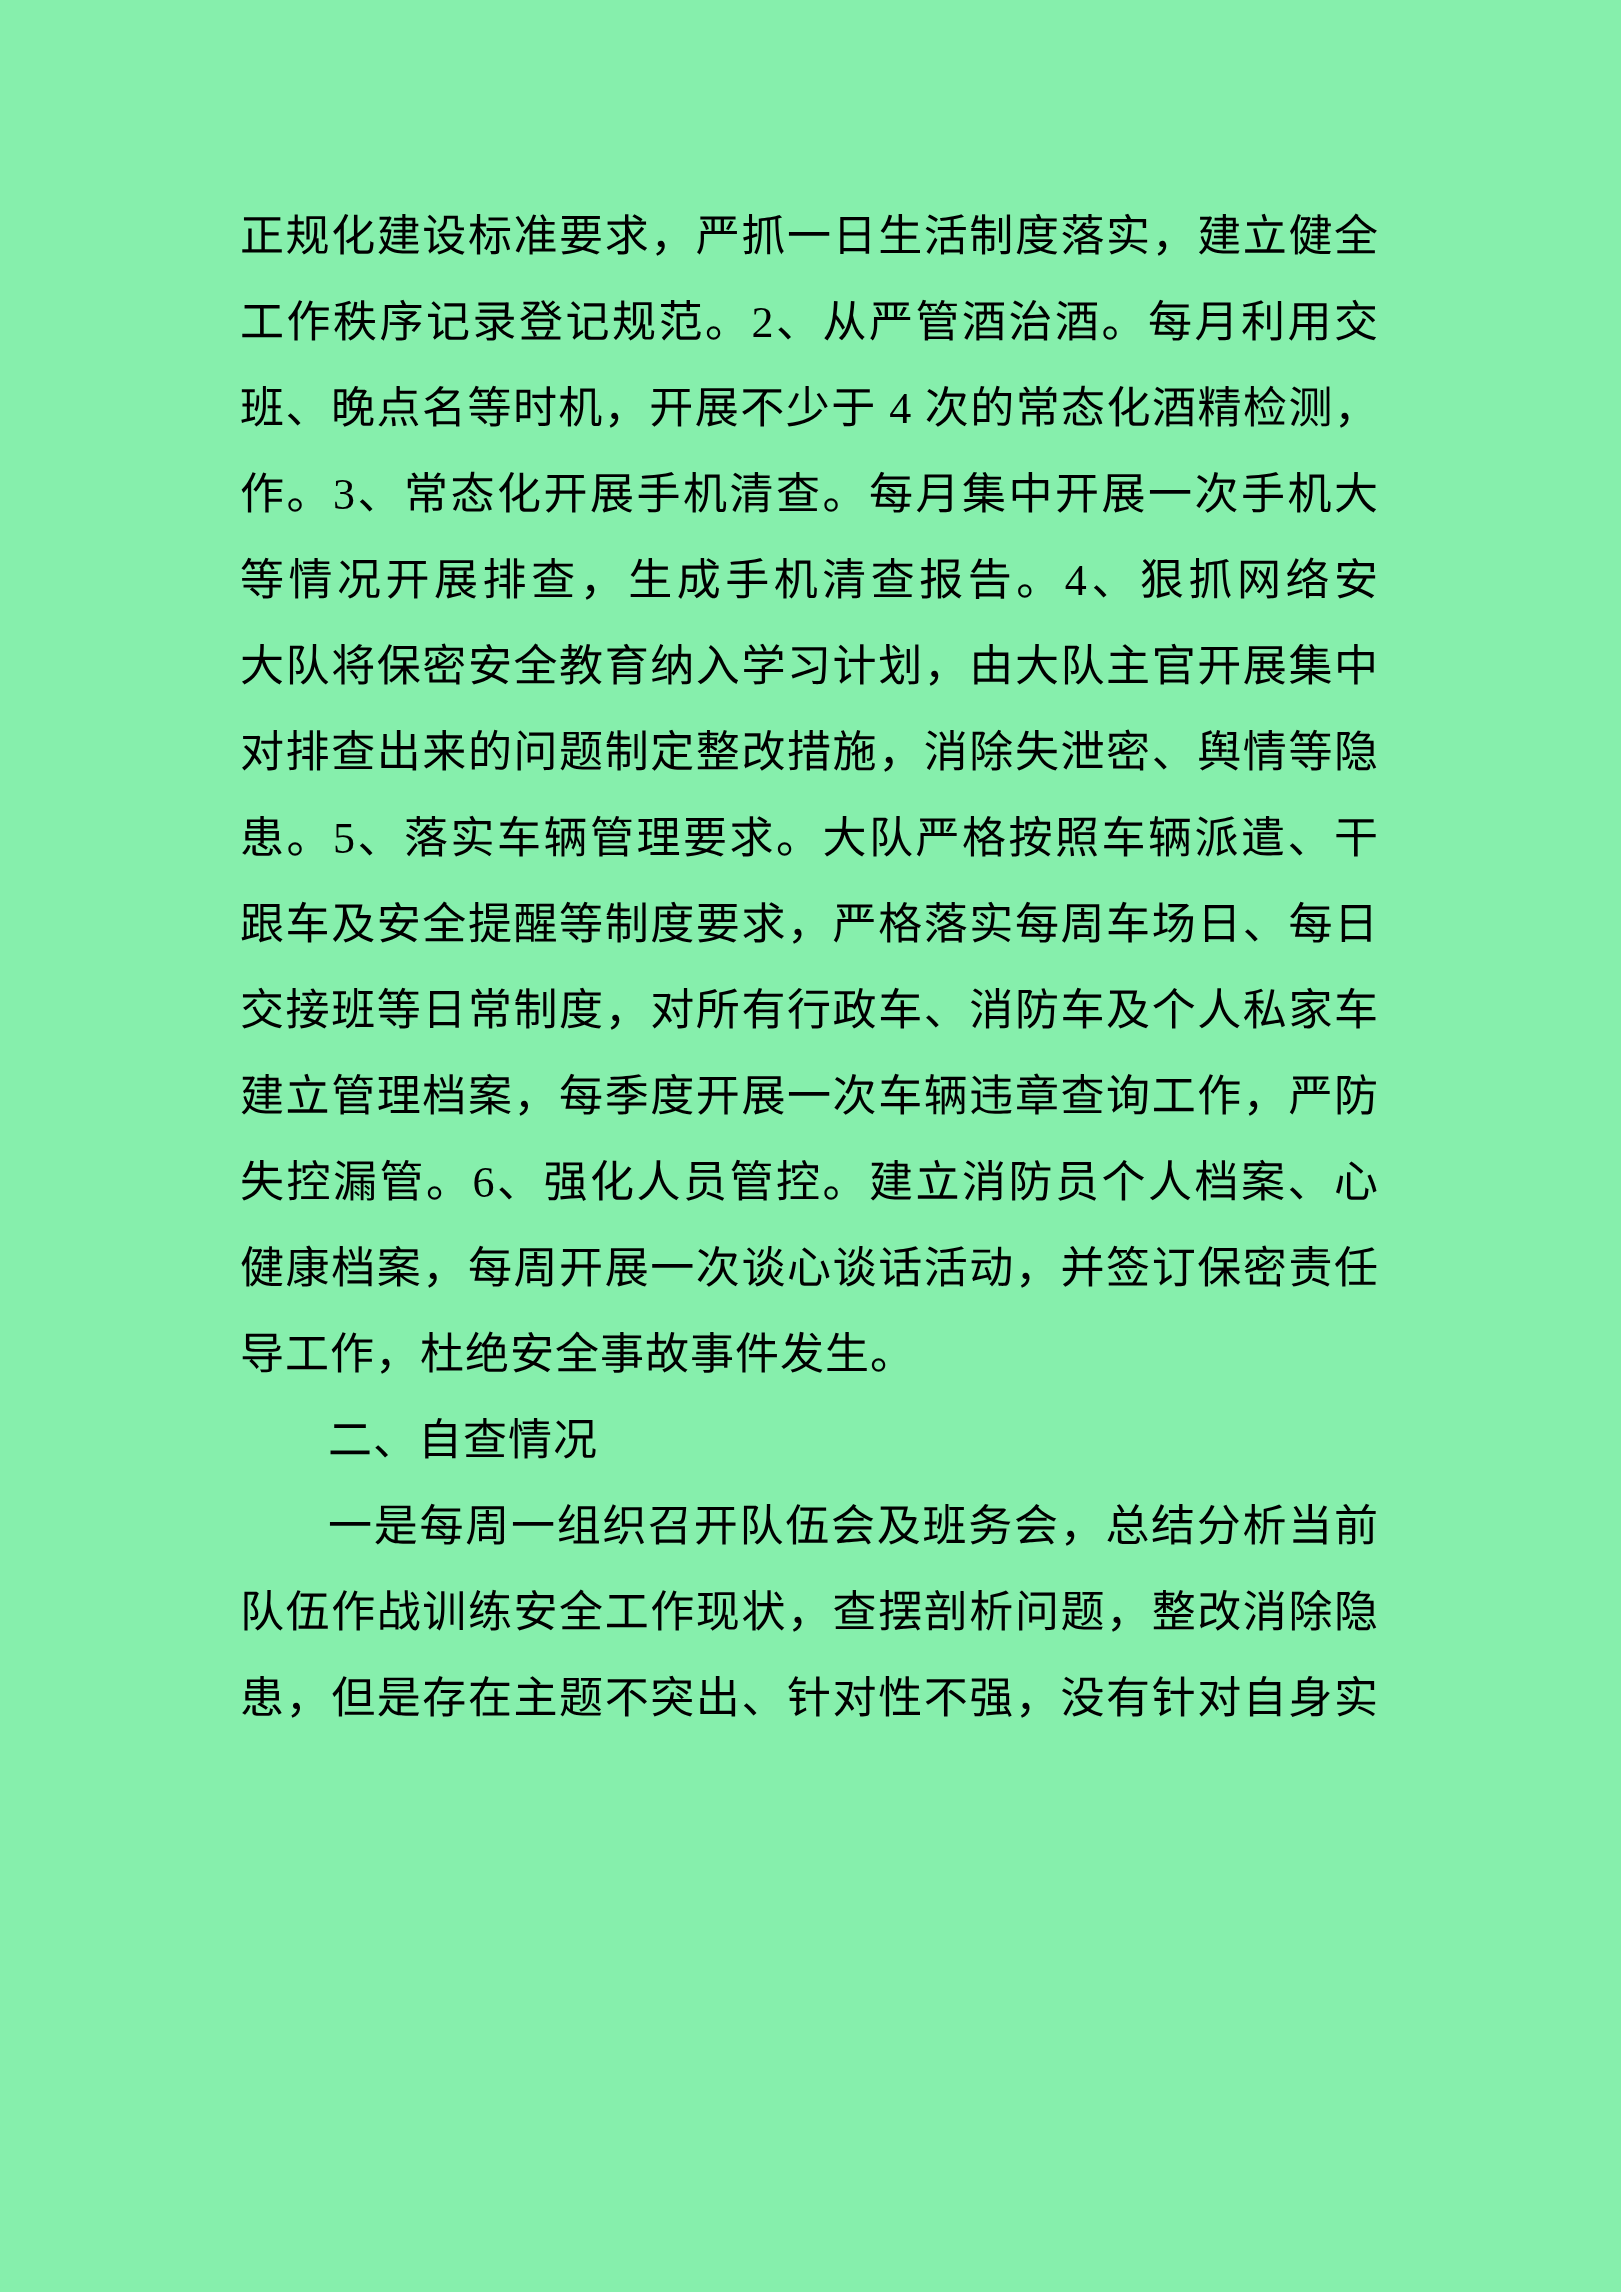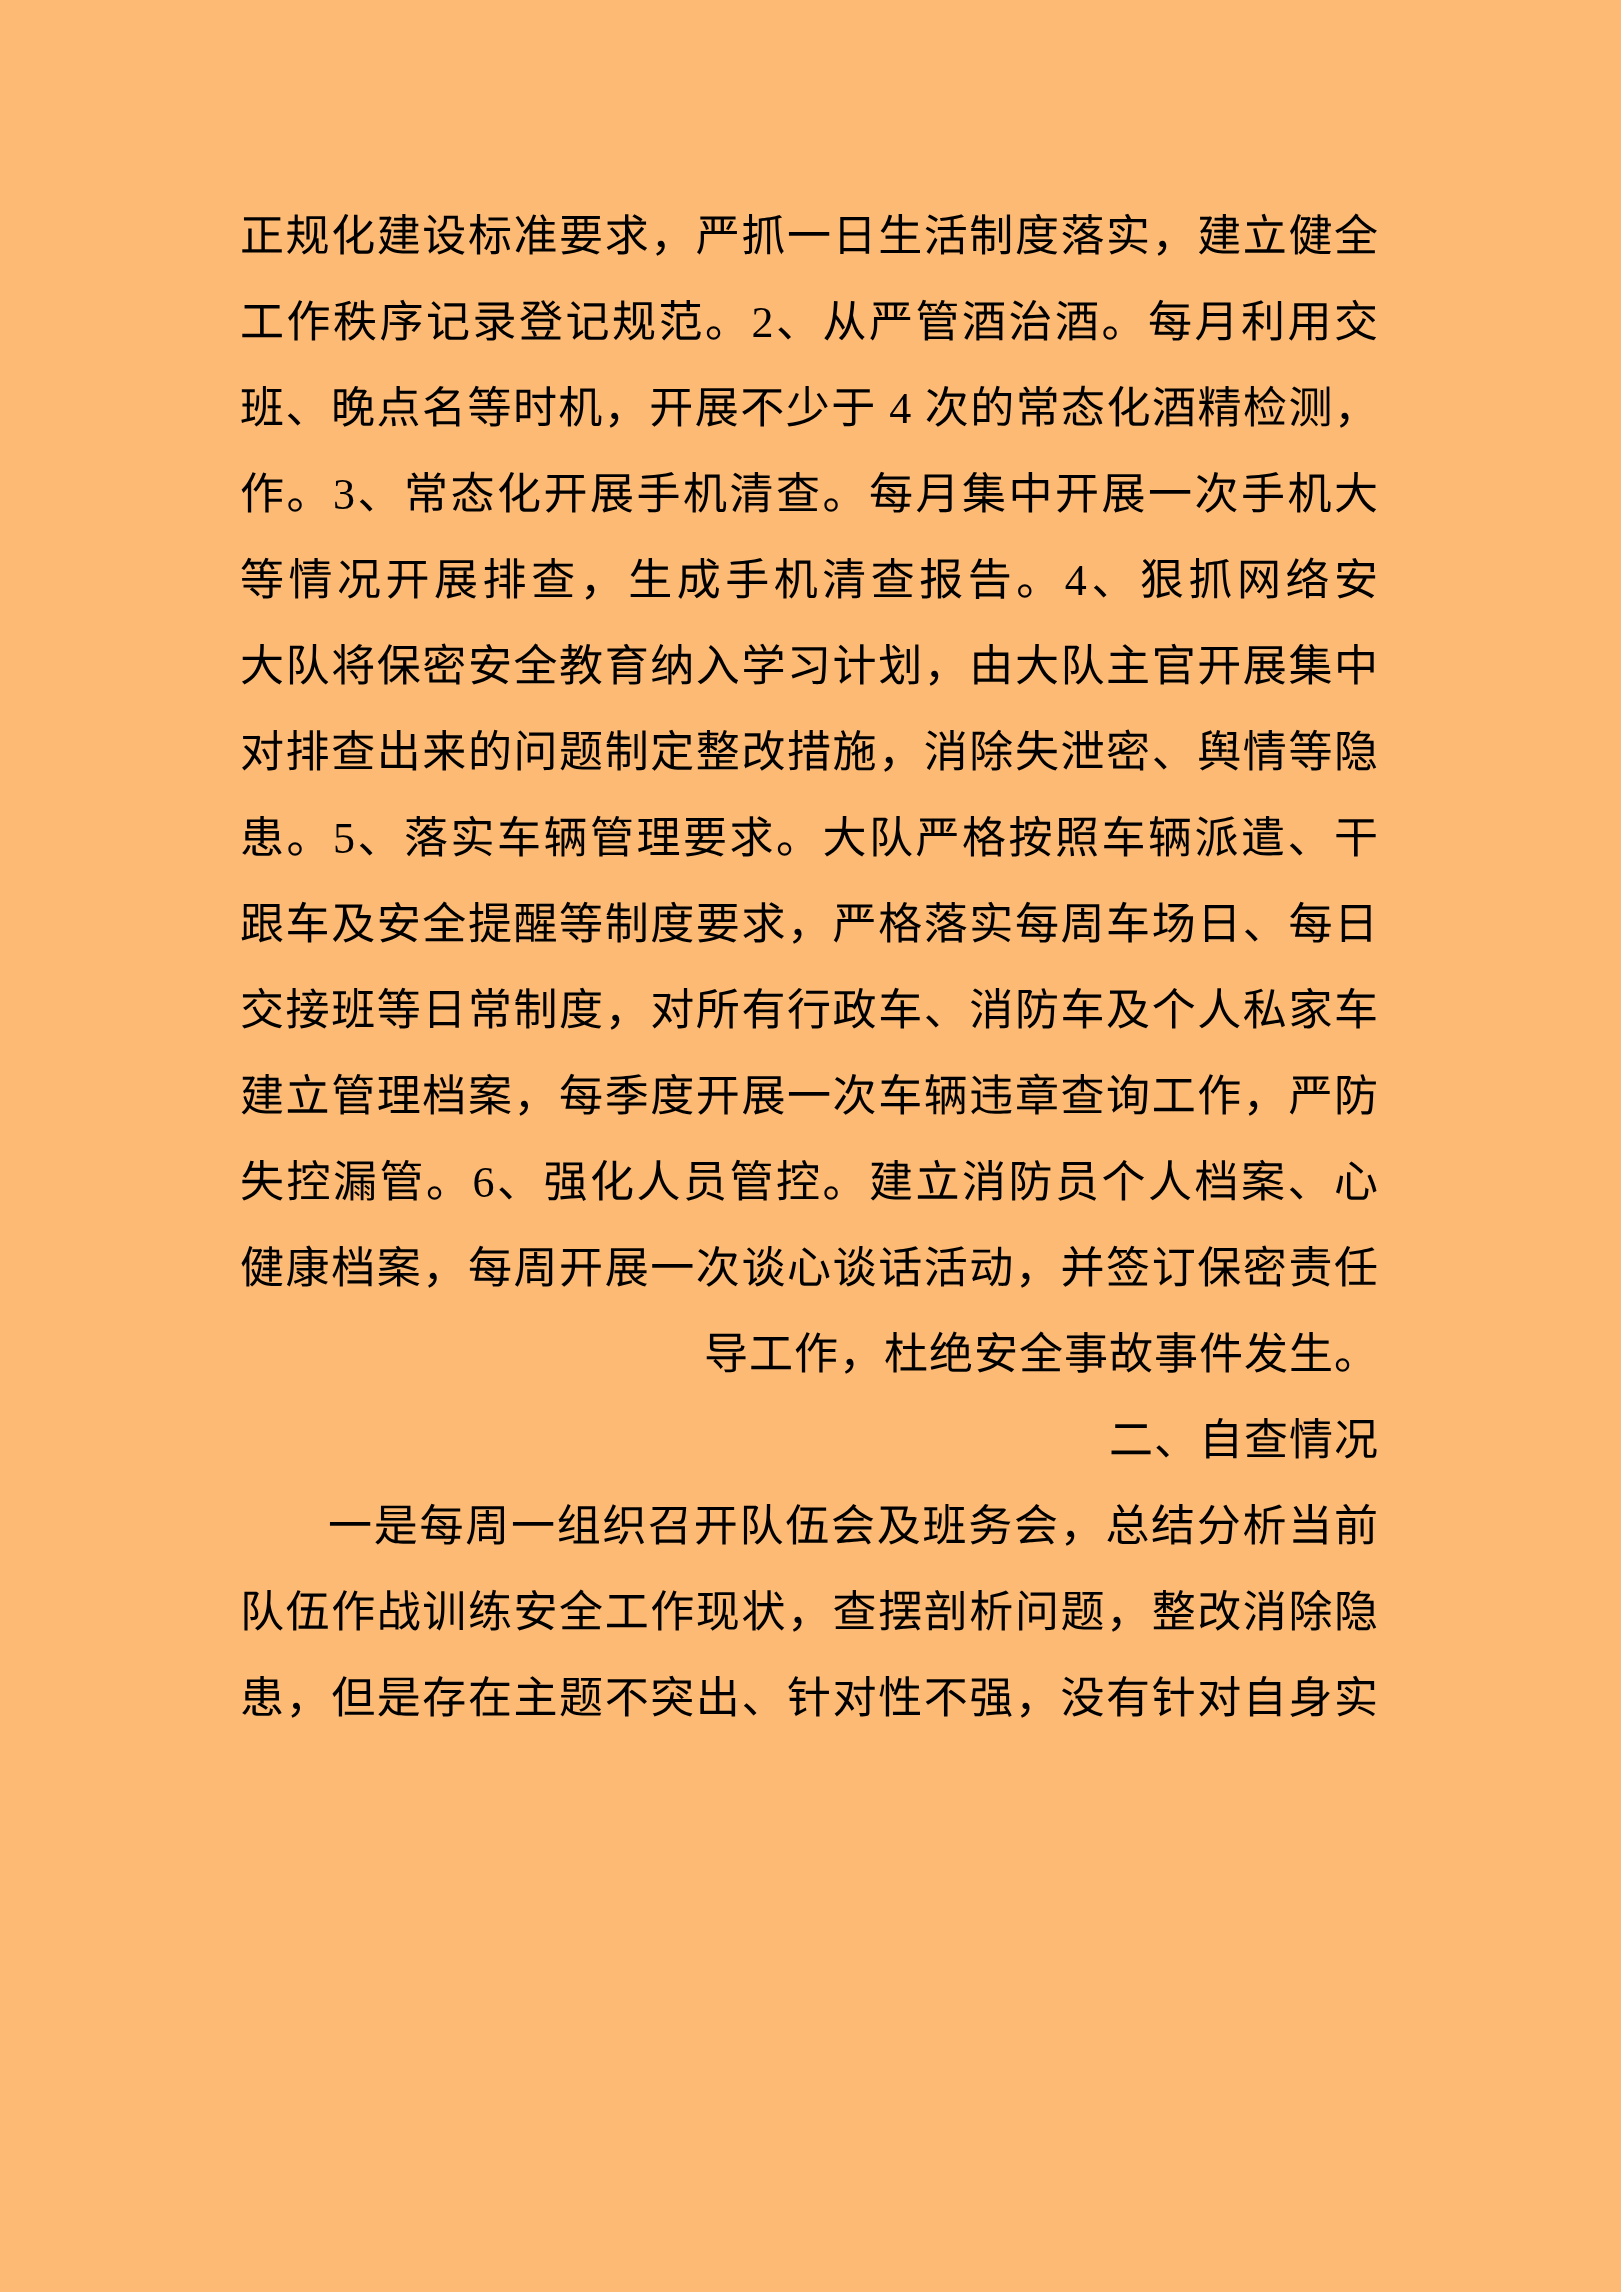--- a/index.html
+++ b/index.html
@@ -4,21 +4,21 @@
 <style>
   html, body {
     margin: 0;
     padding: 0;
     background: #ffffff;
   }
   .page {
     position: relative;
     width: 1621px;
     height: 2293px;
-    background: #fdba74;
+    background: #86efac;
     overflow: hidden;
     box-sizing: border-box;
   }
   .textblock {
     position: absolute;
     left: 240px;
     top: 194px;
     width: 1139px;
     color: #000000;
     
@@ -27,21 +27,21 @@
     letter-spacing: 1px;
     font-weight: 400;
   }
   .line {
     margin: 0;
     padding: 0;
     height: 86px;
     line-height: 86px;
     white-space: normal;
     overflow: hidden;
-    text-align: right;
+    text-align: left;
   }
   
   .line.j {
     text-align: justify;
     text-align-last: justify;
     text-justify: inter-character;
   }
   
   .line.ind {
     text-indent: 2em;

